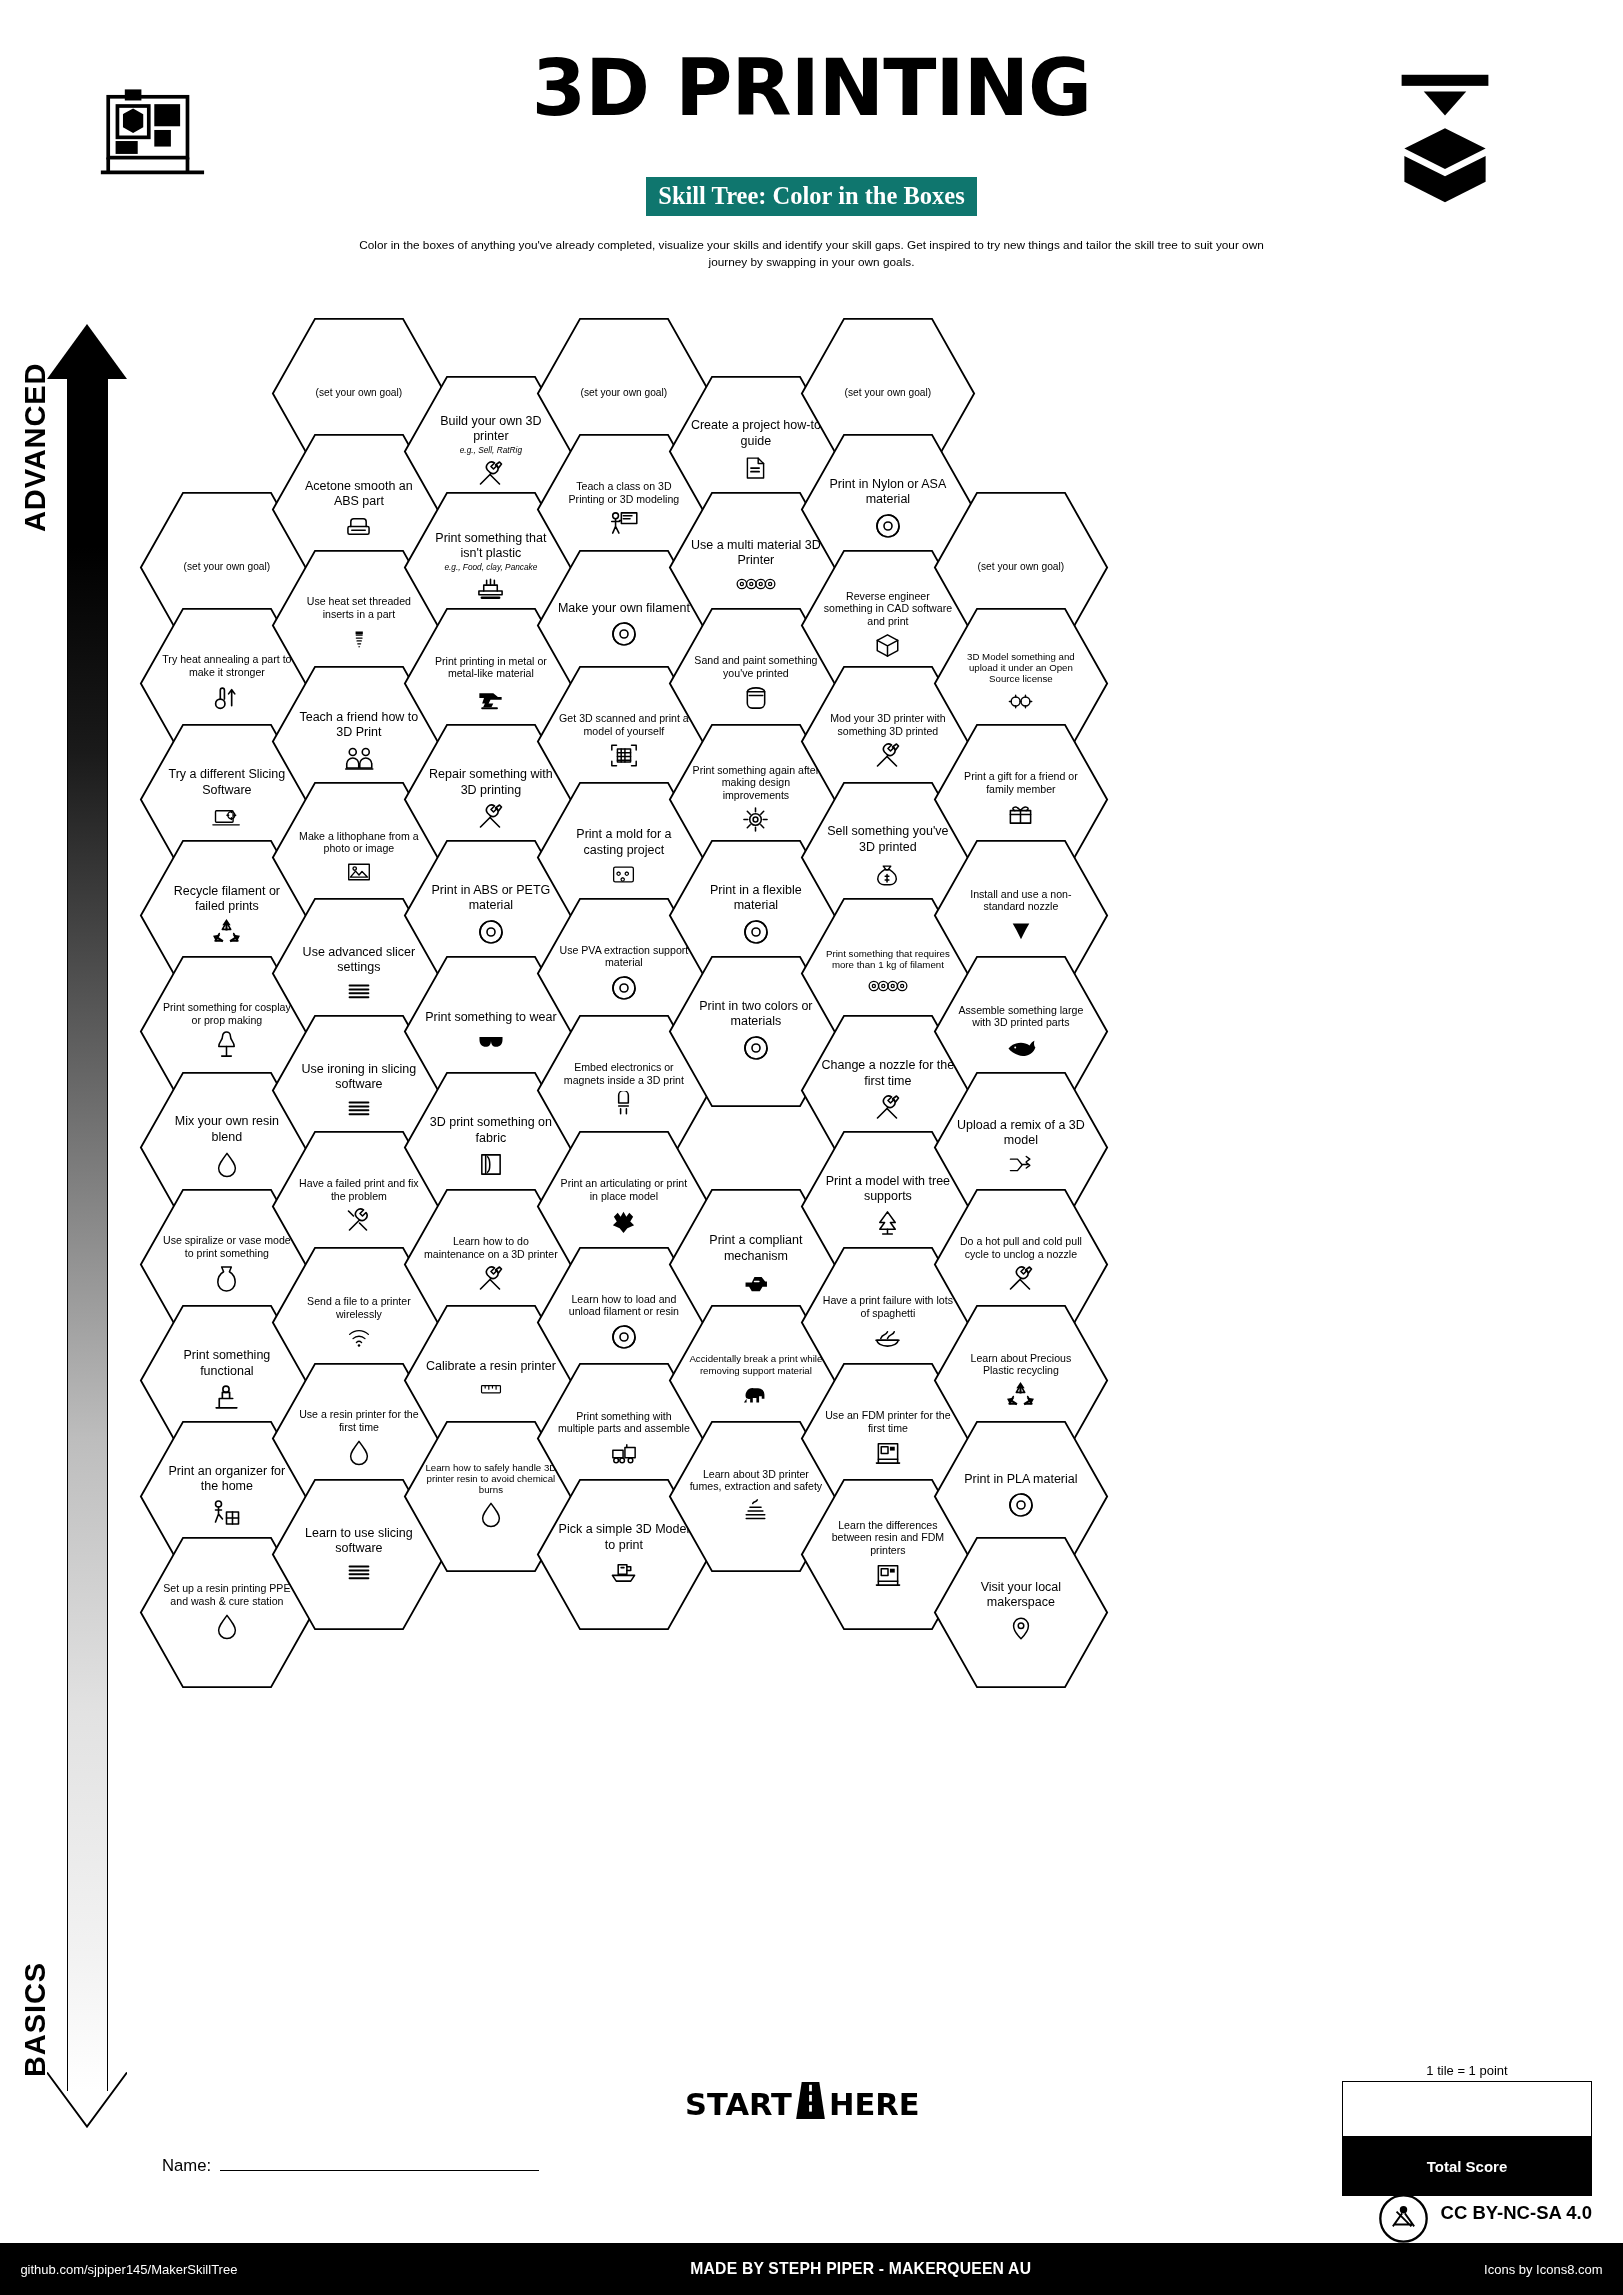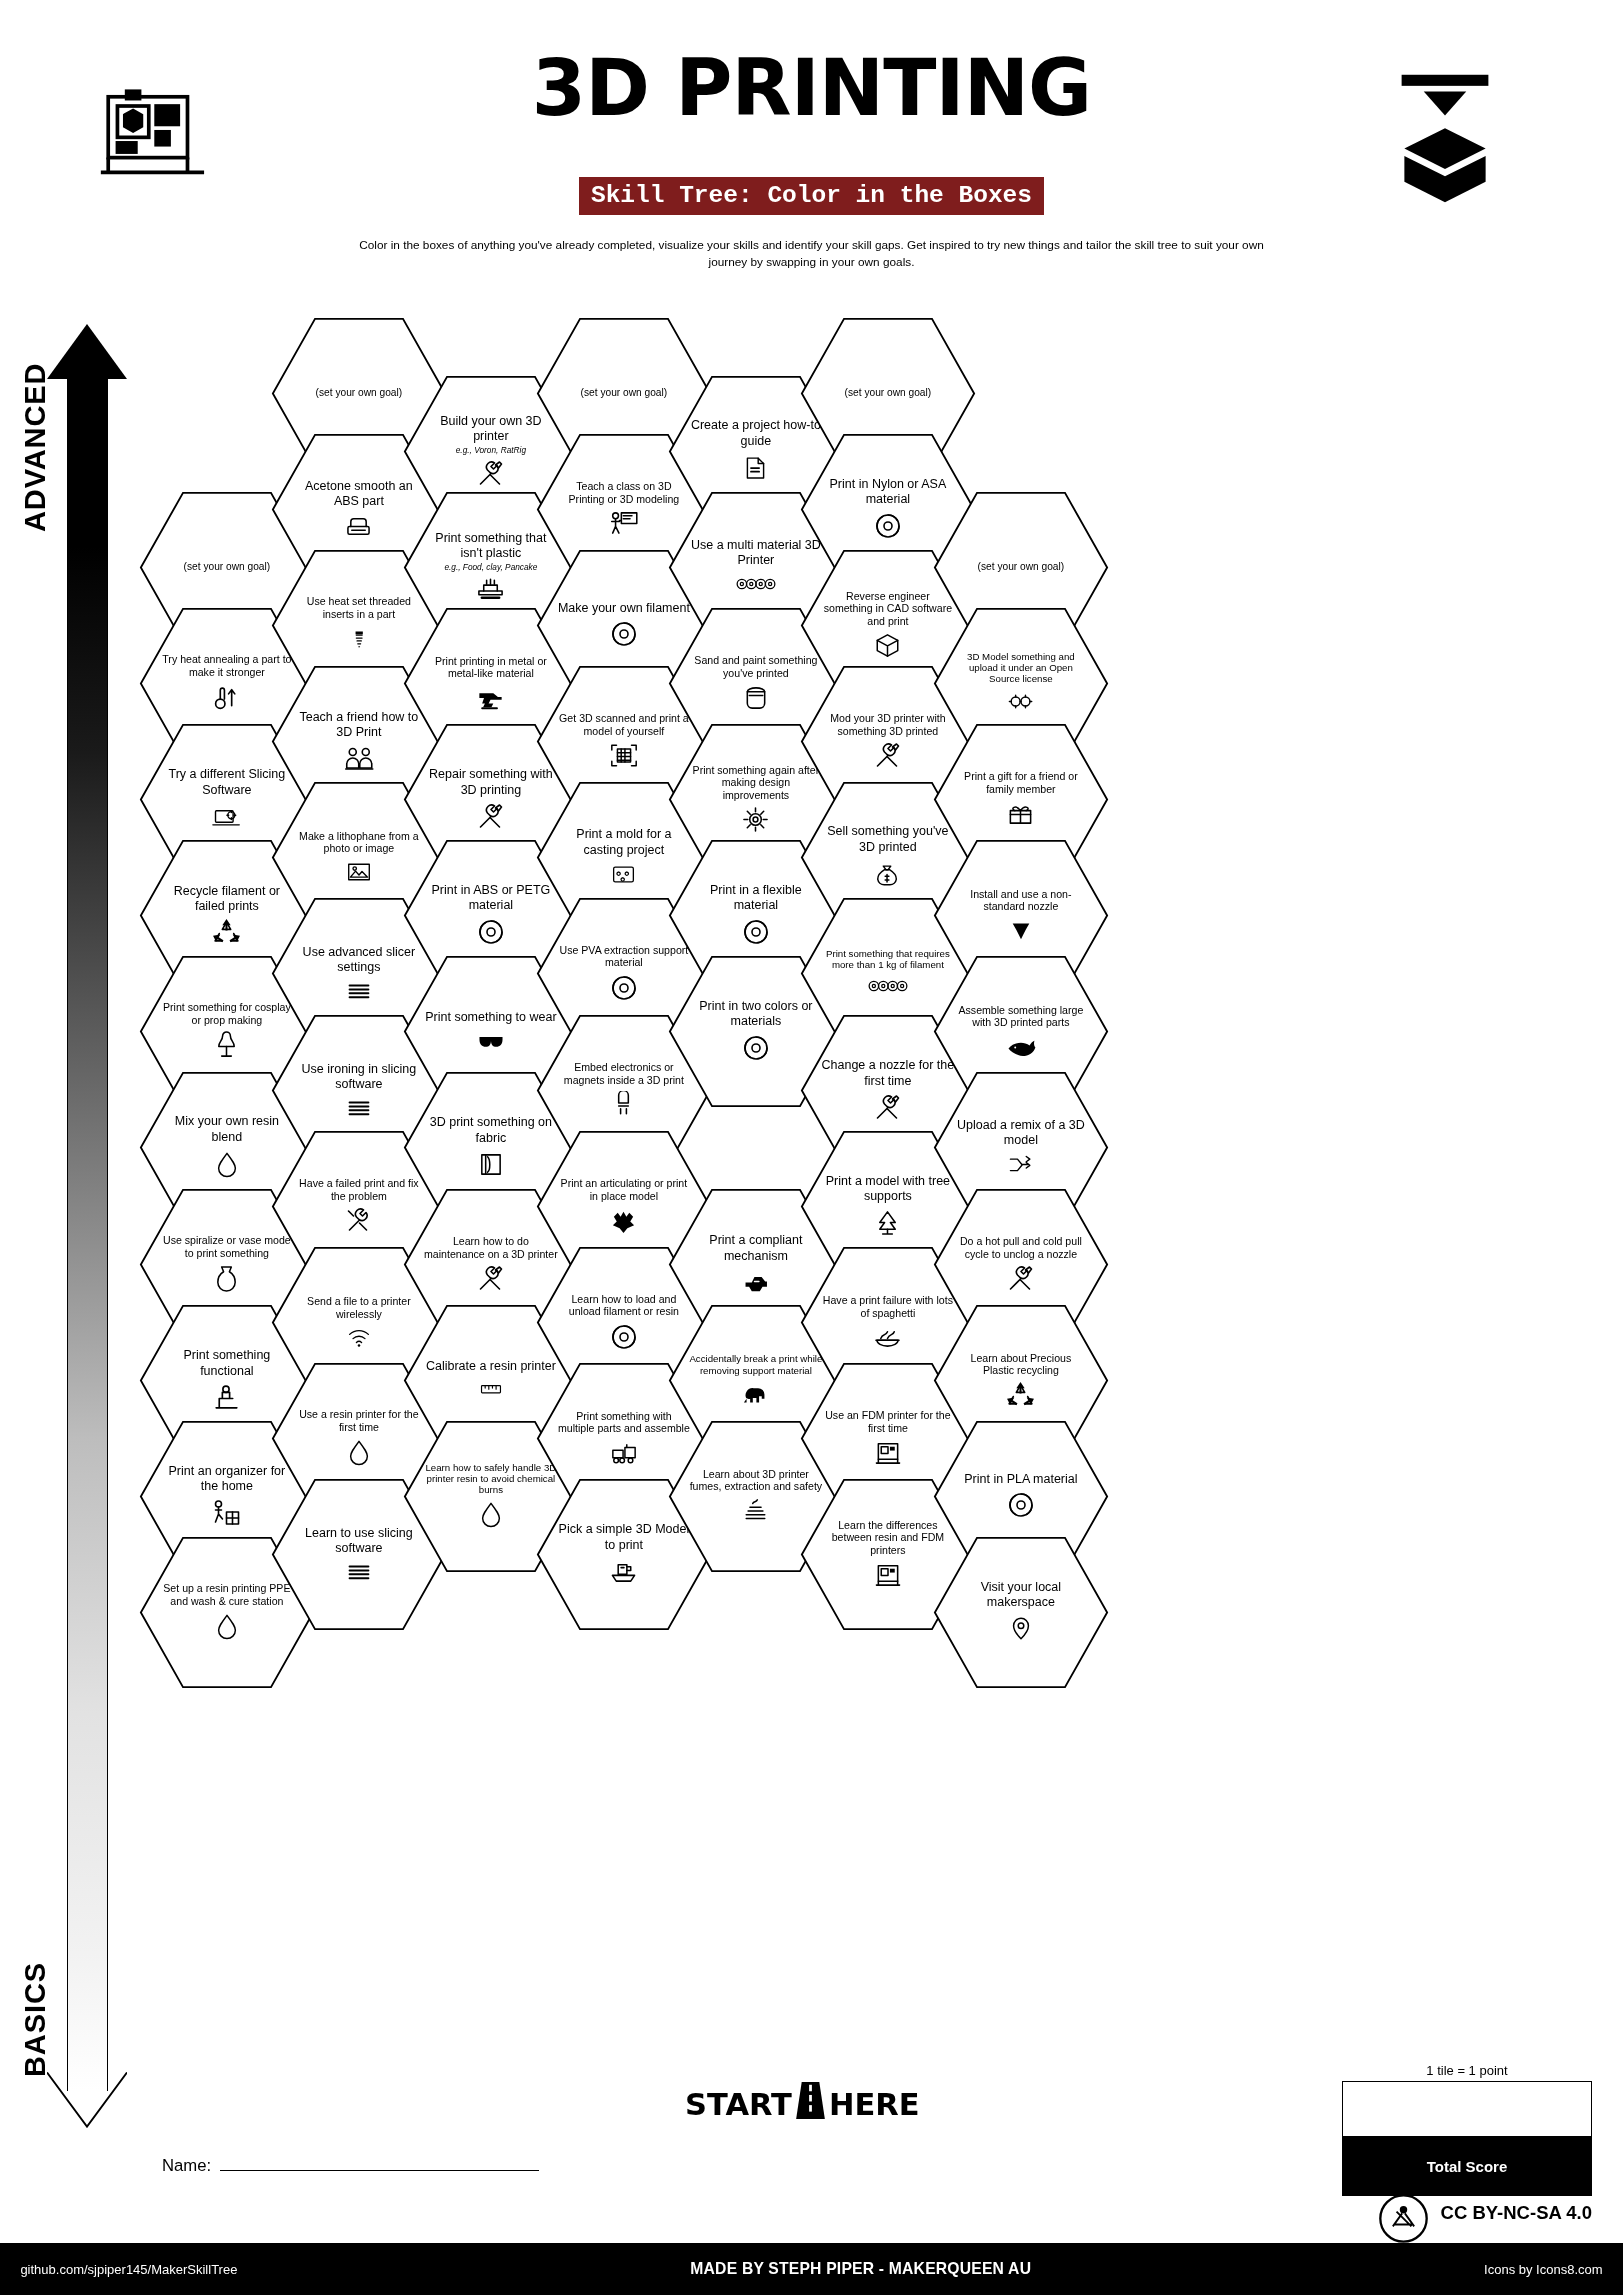--- a/index.html
+++ b/index.html
@@ -19,24 +19,24 @@
     position: absolute; top: 23px; left: 0; width: 100%;
     text-align: center;
     font-size: 78px; font-weight: 900; letter-spacing: -0.9px;
     font-family: "DejaVu Sans", sans-serif;
   }
   #subtitle-wrap {
     position: absolute; top: 157px; left: 0; width: 100%; text-align:center;
   }
   #subtitle {
     display: inline-block;
-    background:#7f1d1d; color:#fff;
+    background:#0f766e; color:#fff;
     font-size: 24.5px; font-weight: 700;
     padding: 4.6px 12px 6.5px 12px;
-    font-family: Liberation Mono, monospace;
+    font-family: Liberation Serif, serif;
   }
   #intro {
     position: absolute; top: 217px; left: 50%; transform: translateX(-50%);
     width: 925px; text-align: center;
     font-size: 11.8px; line-height: 1.45; font-weight: 400;
   }
   #printer-icon { position:absolute; left: 99px; top: 69px; }
   #extruder-icon { position:absolute; right: 118px; top: 51px; }
 
   
@@ -413,21 +413,21 @@
             <path d="M6 14 h48 M6 24 h48 M6 34 h48 M6 44 h48" stroke-width="5"></path>
           </svg></div>
       </div>
     </div>
     <div class="hex" style="left: 403px; top: 375px;">
       <svg viewBox="0 0 380 330" preserveAspectRatio="none">
         <polygon points="95,4 285,4 376,165 285,326 95,326 4,165" fill="#ffffff" stroke="#000" stroke-width="4"></polygon>
       </svg>
       <div class="content">
         <div class="label">Build your own 3D printer</div>
-        <div class="sublabel">e.g., Voron, RatRig</div>
+        <div class="sublabel">e.g., Sell, RatRig</div>
         <div class="icon"><svg width="29" height="27" viewBox="0 0 56 54" fill="none" stroke="#000" stroke-width="3.2" stroke-linecap="round" stroke-linejoin="round">
             <path d="M8 48 L28 28 M22 20 a10 10 0 0 1 14 -14 l-7 7 5 5 7 -7 a10 10 0 0 1 -14 14z"></path>
             <path d="M46 48 L28 30 M38 10 l8 -6 4 4 -6 8z"></path>
           </svg></div>
       </div>
     </div>
     <div class="hex" style="left: 403px; top: 491px;">
       <svg viewBox="0 0 380 330" preserveAspectRatio="none">
         <polygon points="95,4 285,4 376,165 285,326 95,326 4,165" fill="#ffffff" stroke="#000" stroke-width="4"></polygon>
       </svg>

